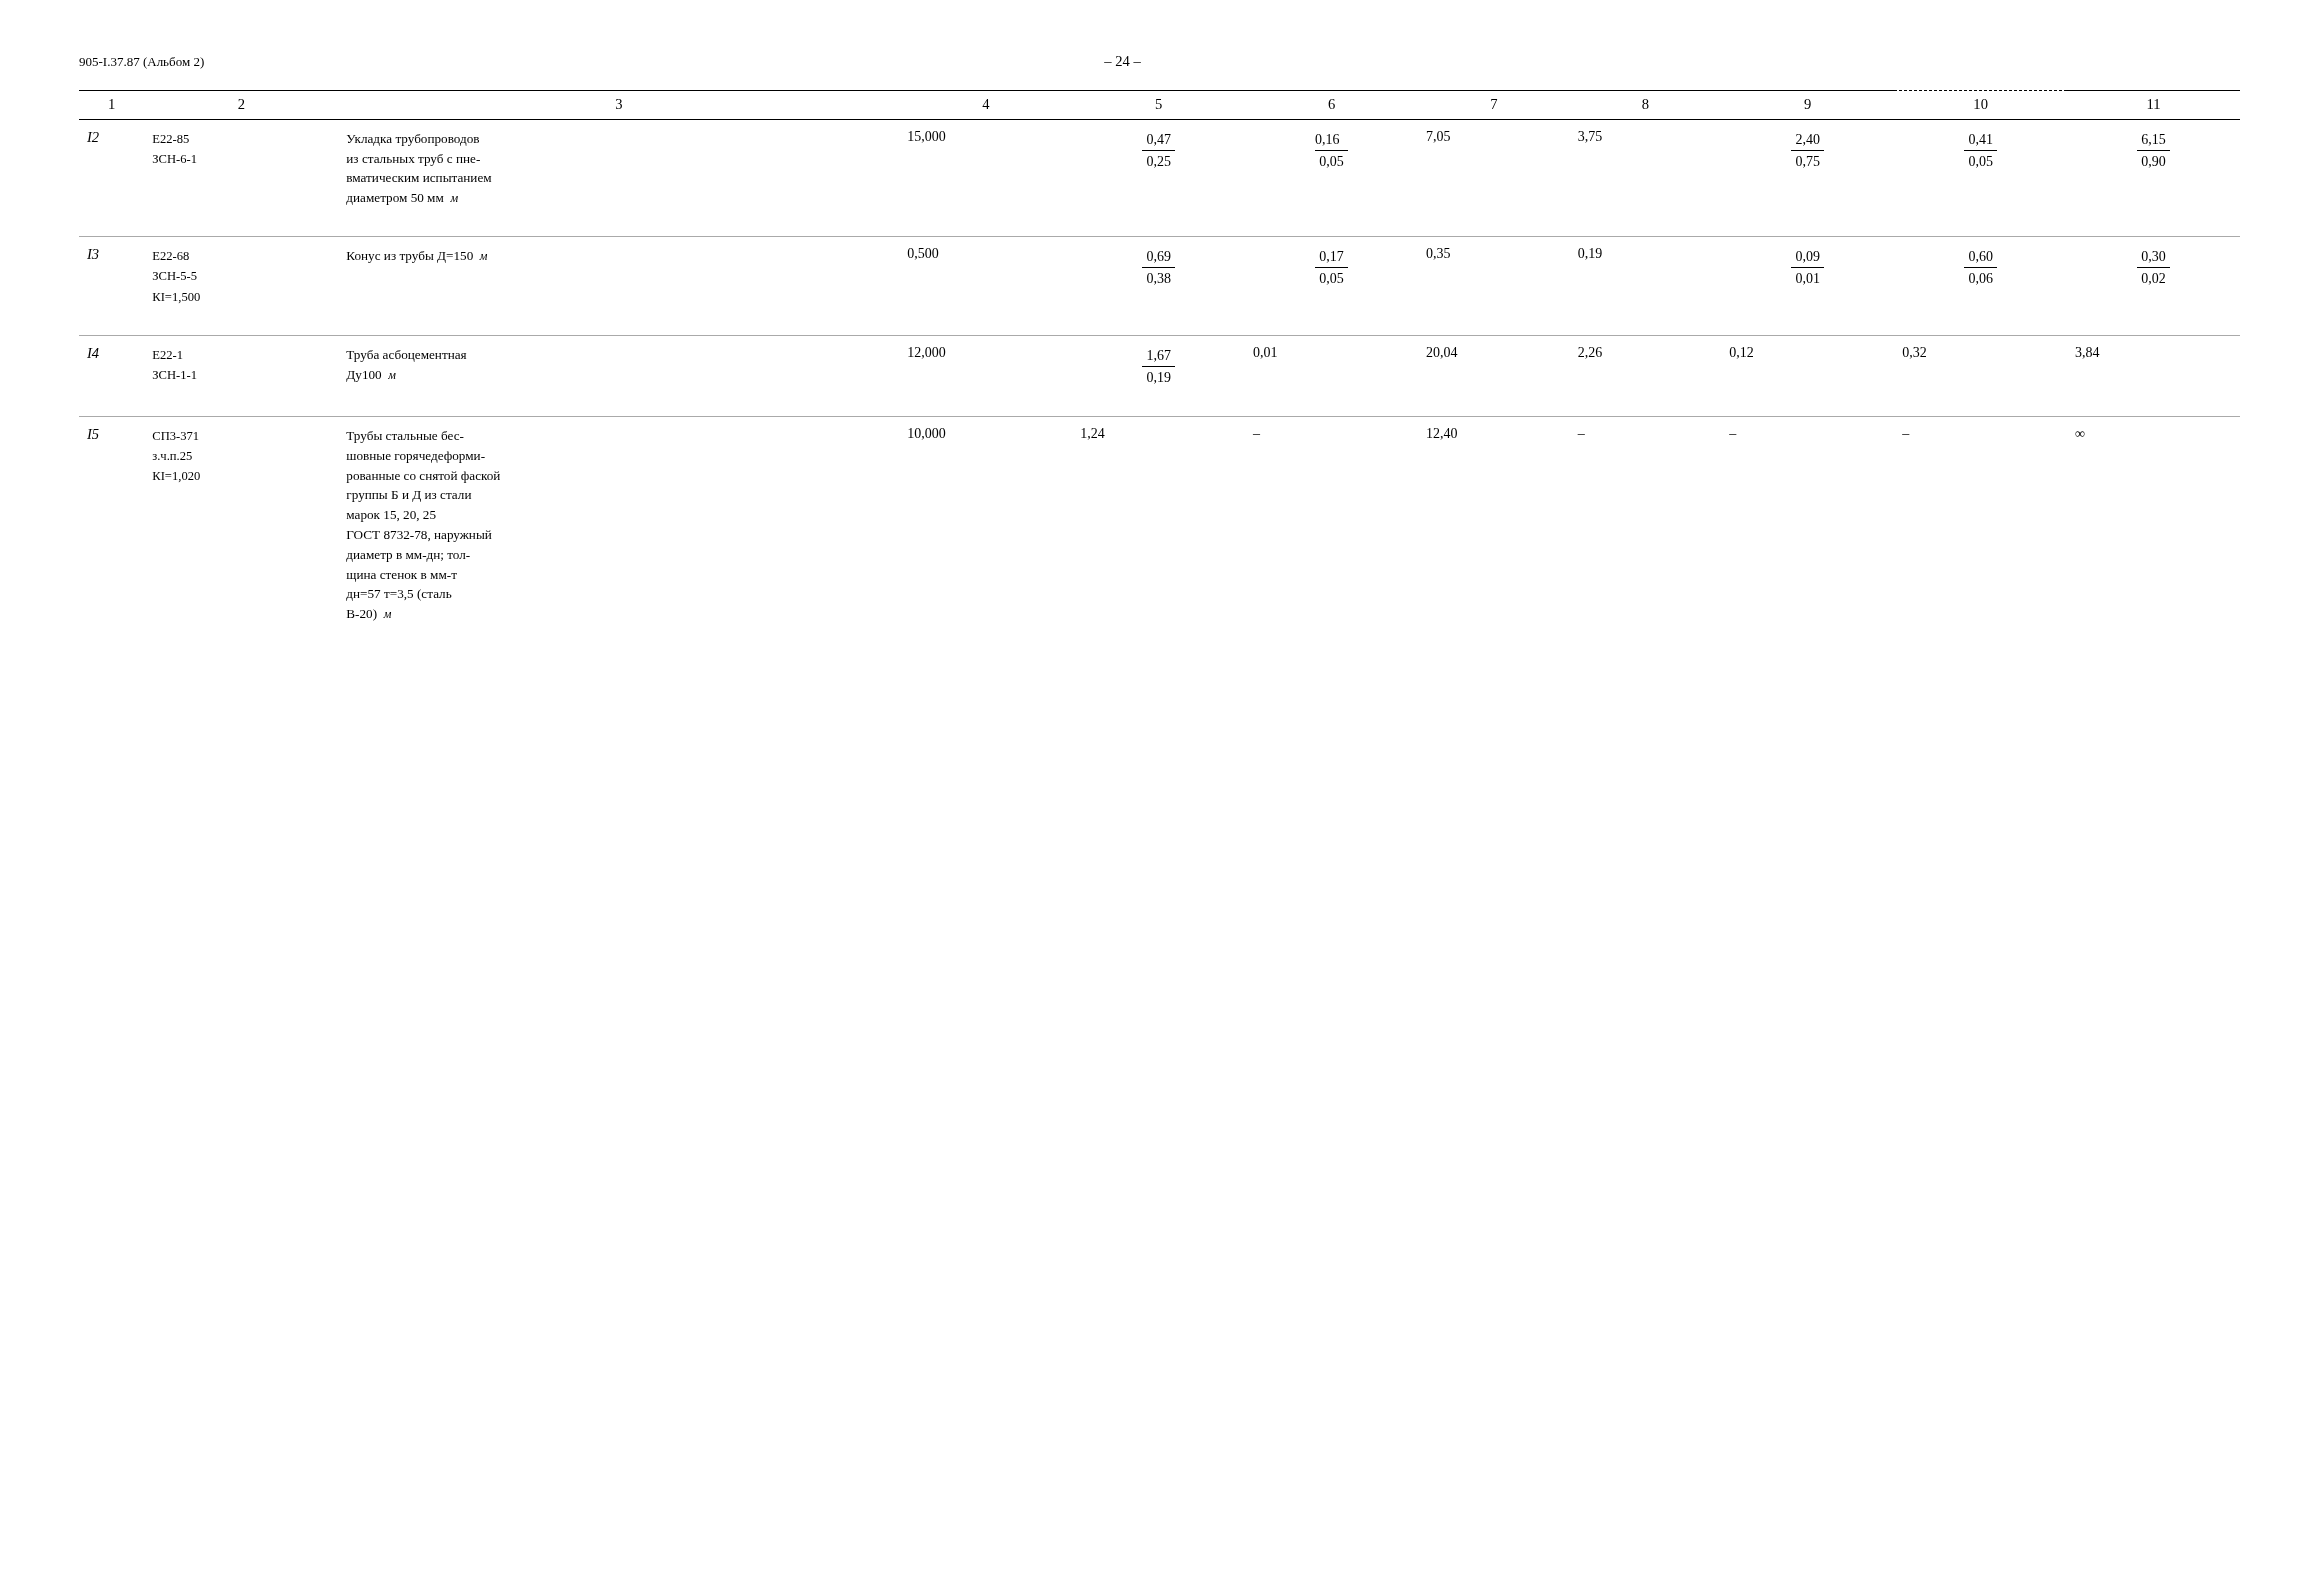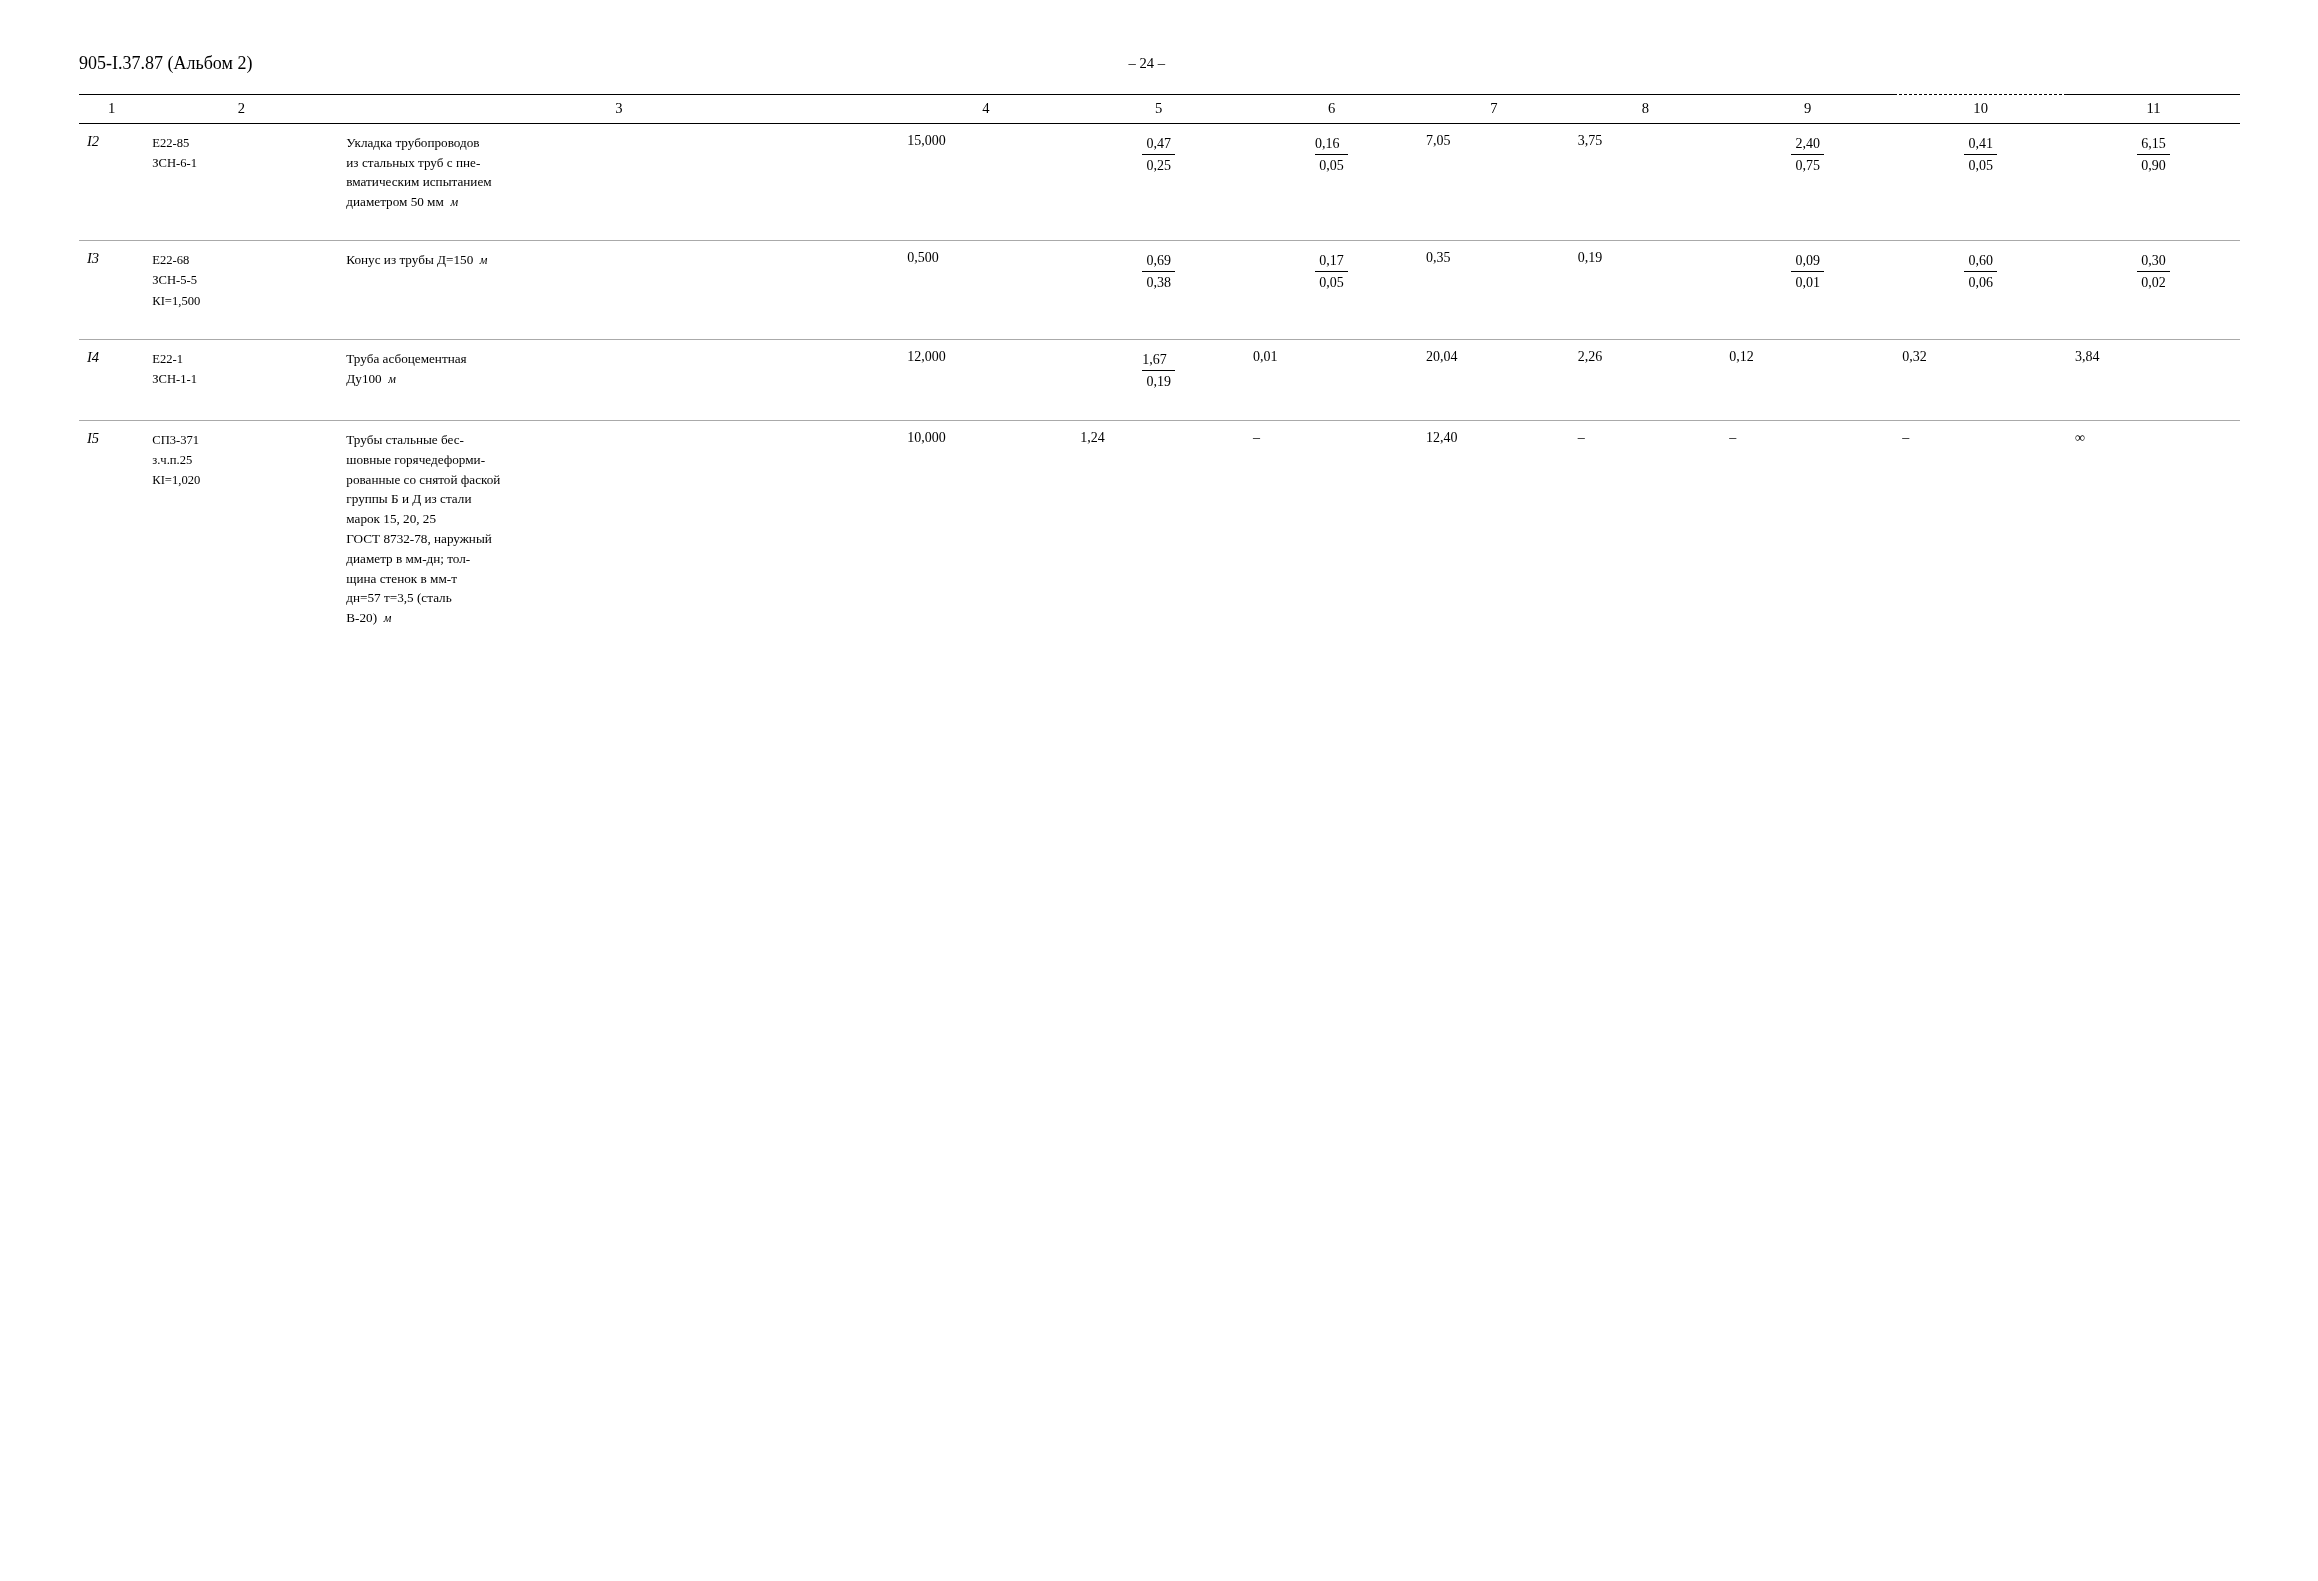--- a/index.html
+++ b/index.html
@@ -17,21 +17,21 @@
       padding: 53px 79px;
     }
     .page-header {
       display: flex;
       justify-content: space-between;
       align-items: center;
       margin-bottom: 20px;
       font-size: 14.6px;
     }
     .header-left {
-      font-size: 18px;
+      font-size: 13px;
     }
     .header-center {
       font-size: 14.6px;
       text-align: center;
       flex: 1;
       padding: 0 26.5px;
     }
     .main-table {
       width: 100%;
       border-collapse: collapse;
@@ -204,21 +204,21 @@
       <tr>
         <td colspan="11" style="height: 16px; border-top: none;"></td>
       </tr>
       <tr style="border-top: 0.7px solid rgb(136, 136, 136);">
         <td class="col-1 row-num" style="border-top: 0.7px solid rgb(170, 170, 170); font-style: italic;">I4</td>
         <td class="col-2 code-cell" style="border-top: 0.7px solid rgb(170, 170, 170);">E22-1<br>ЗСН-1-1</td>
         <td class="col-3 desc-cell" style="border-top: 0.7px solid rgb(170, 170, 170);">Труба асбоцементная<br>Ду100&nbsp;&nbsp;<span class="unit-cell">м</span></td>
         <td class="col-4 value-cell" style="border-top: 0.7px solid rgb(170, 170, 170);">12,000</td>
         <td class="col-5 value-cell" style="border-top: 0.7px solid rgb(170, 170, 170);">
           <div class="cell-stack">
-            <span style="border-bottom:0.7px solid #000; display:inline-block; min-width:33px; ">1,67</span>
+            <span style="border-bottom:0.7px solid #000; display:inline-block; min-width:33px; text-align:center;">1,67</span>
             <span>0,19</span>
           </div>
         </td>
         <td class="col-6 value-cell" style="border-top: 0.7px solid rgb(170, 170, 170);">0,01</td>
         <td class="col-7 value-cell" style="border-top: 0.7px solid rgb(170, 170, 170);">20,04</td>
         <td class="col-8 value-cell" style="border-top: 0.7px solid rgb(170, 170, 170);">2,26</td>
         <td class="col-9 value-cell" style="border-top: 0.7px solid rgb(170, 170, 170);">0,12</td>
         <td class="col-10 value-cell" style="border-top: 0.7px solid rgb(170, 170, 170);">0,32</td>
         <td class="col-11 value-cell" style="border-top: 0.7px solid rgb(170, 170, 170);">3,84</td>
       </tr>

